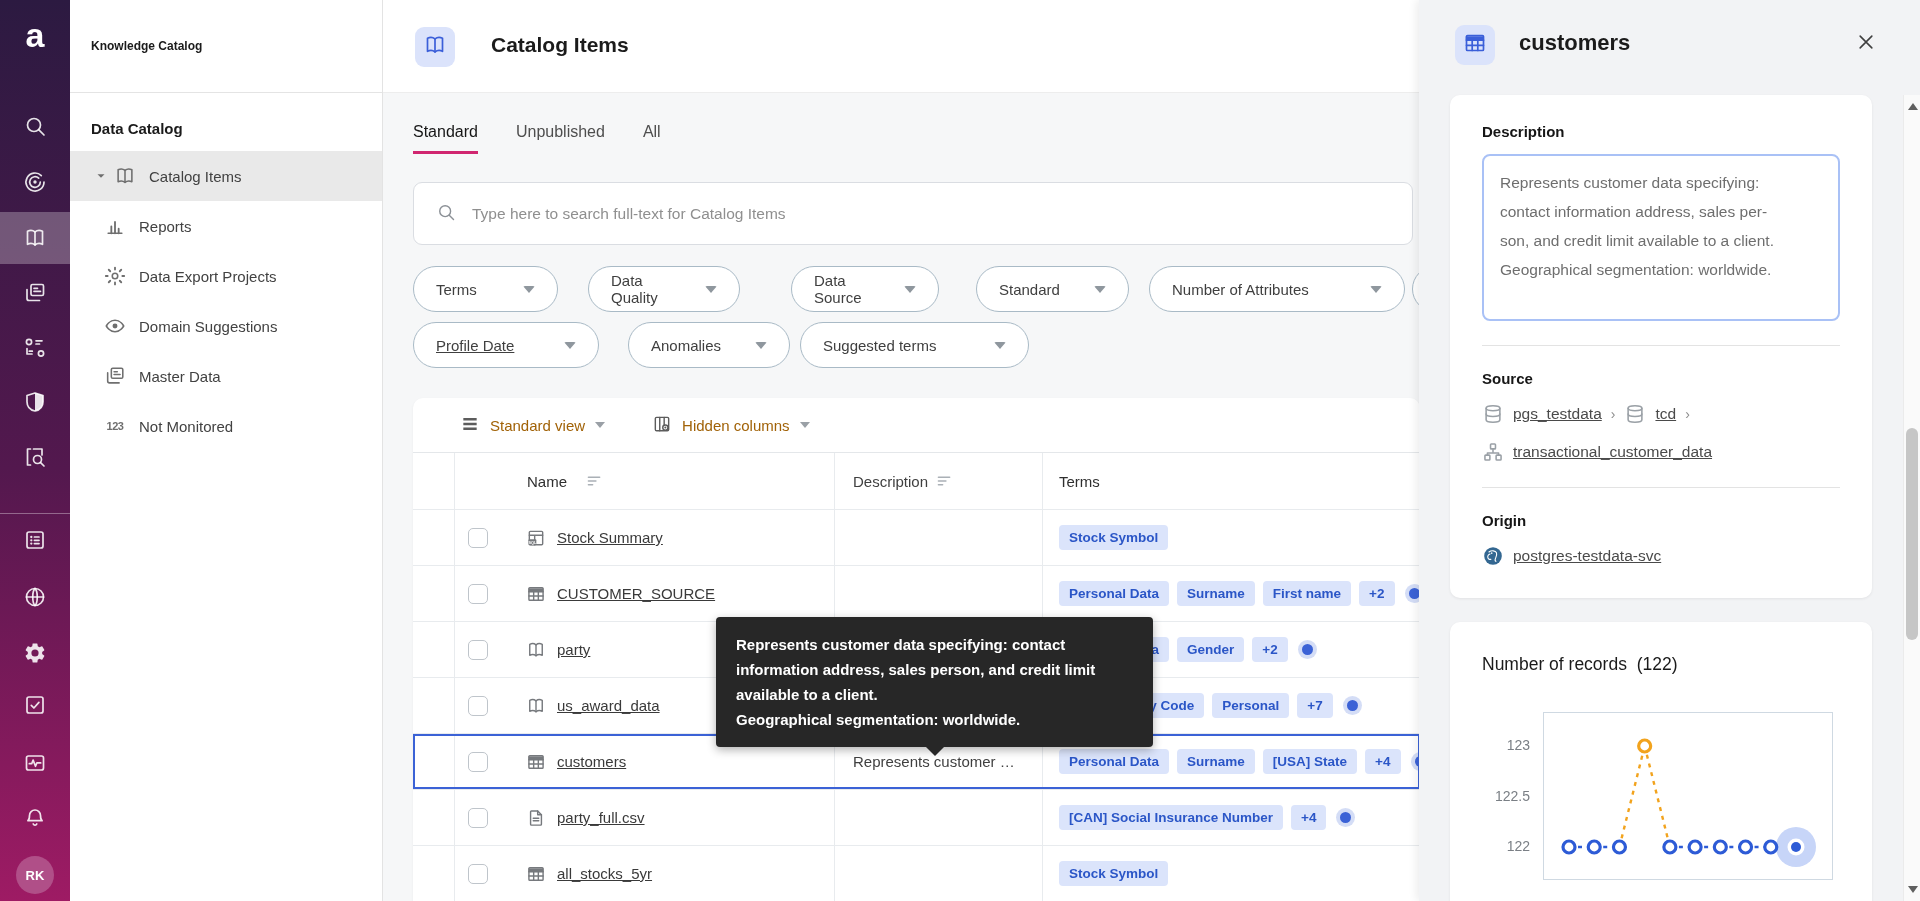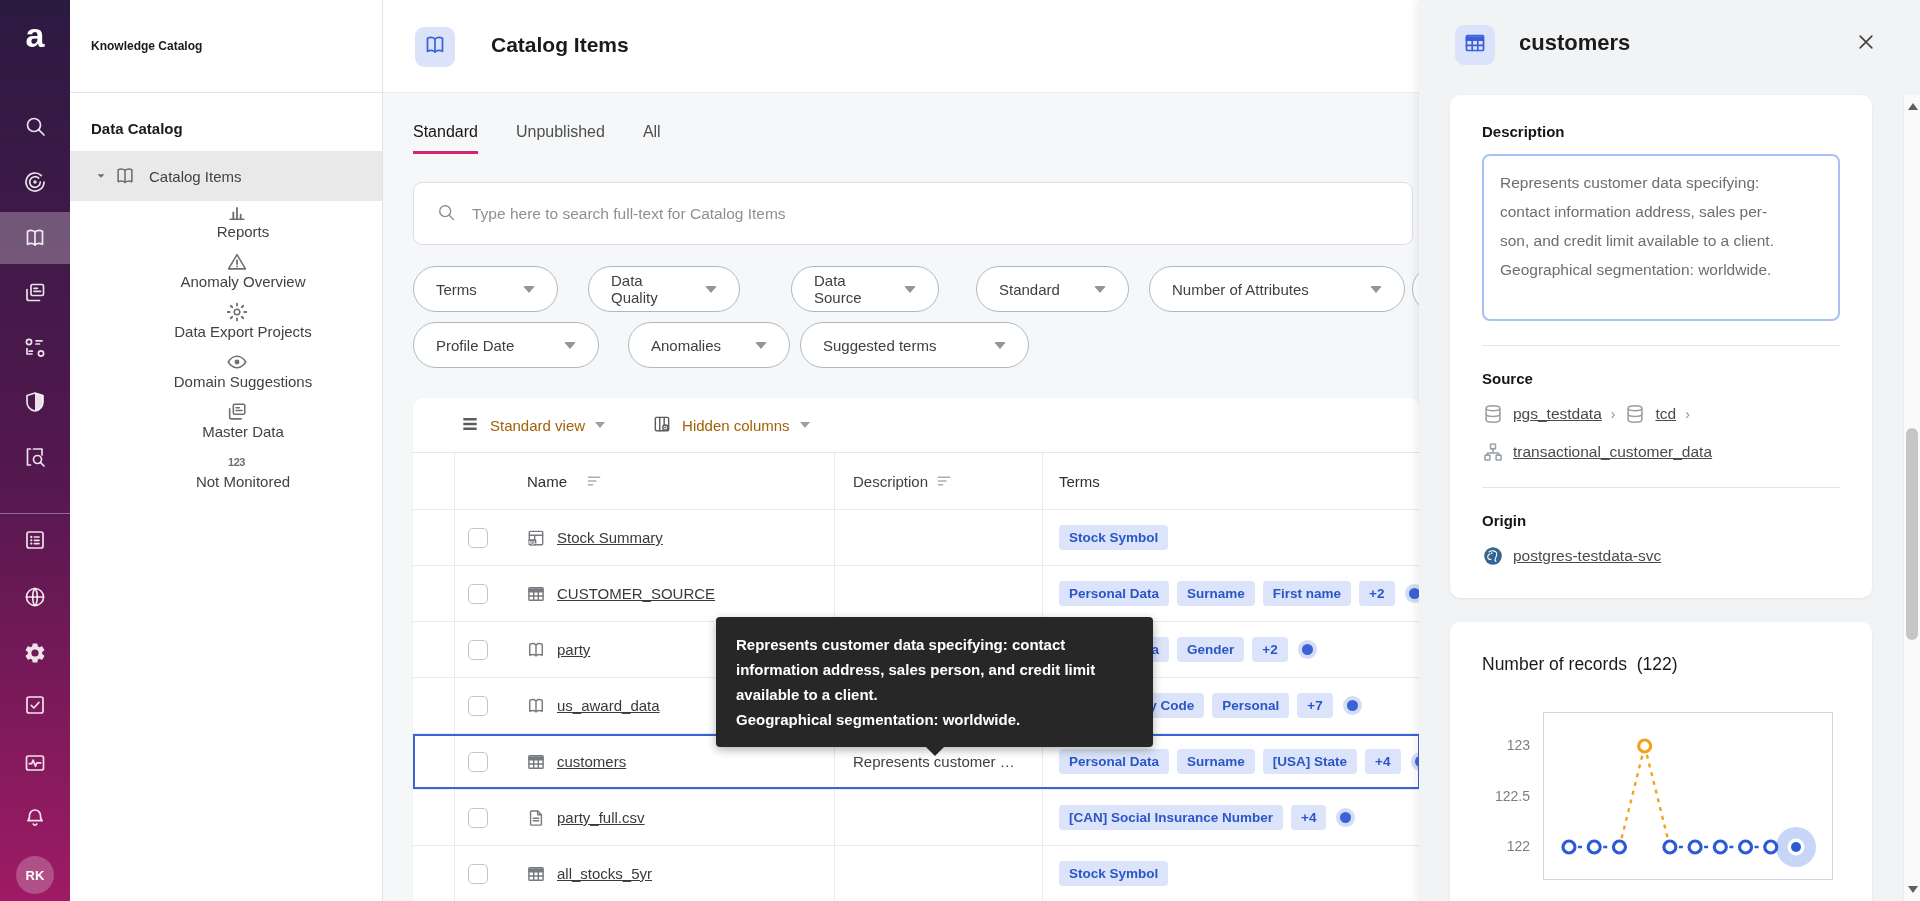--- a/index.html
+++ b/index.html
@@ -24,21 +24,21 @@
          border-right:1px solid #e3e3e3; z-index:20; }
   .nav-title { height:93px; display:flex; align-items:center; padding-left:21px;
                font-size:12px; font-weight:bold; color:#1b1b1b; border-bottom:1px solid #e4e4e4; }
   .nav-section { margin:27px 0 14px 21px; font-size:15px; font-weight:bold; color:#1b1b1b; }
   .nav-item { height:50px; display:flex; align-items:center; font-size:15px; color:#424242; cursor:pointer; }
   .nav-item.sel { background:#e9e9e9; }
   .nav-item .chev { width:26px; display:flex; justify-content:center; color:#6f6f6f; }
   .nav-item .nic { width:22px; height:22px; color:#6f6f6f; margin-right:13px; flex:0 0 auto; }
   .nav-item .nic svg { width:22px; height:22px; display:block; }
   .nav-item.lvl0 { padding-left:18px; }
-  .nav-item.lvl1 { padding-left:34px;flex-direction:column; }
+  .nav-item.lvl1 { padding-left:34px; }
   .num123 { font-size:11px; font-weight:bold; color:#6f6f6f; letter-spacing:-.5px;
             display:flex; align-items:center; justify-content:center; width:22px; height:22px; }
 
   
   #content { position:absolute; left:383px; top:0; width:1037px; height:901px; overflow:hidden; }
   .c-header { height:93px; background:#fff; border-bottom:1px solid #ededed; position:relative; }
   .c-tile { position:absolute; left:32px; top:27px; width:40px; height:40px; border-radius:9px;
             background:#dbe3fb; color:#3b5fd9; display:flex; align-items:center; justify-content:center; }
   .c-tile svg { width:24px; height:24px; }
   .c-title { position:absolute; left:108px; top:33px; font-size:21px; font-weight:bold; color:#1b1b1b; }
@@ -254,29 +254,20 @@
           <svg viewBox="0 0 24 24" fill="none" stroke="currentColor" stroke-width="1.7" stroke-linecap="round" stroke-linejoin="round">
             <path d="M4.5 20h15"></path>
             <path d="M8 20v-7.5M12 20V7.5M16 20v-5" stroke-width="2"></path>
           </svg>
         </span>
         <span>Reports</span>
       </div>
       <div class="nav-item lvl1">
         <span class="nic">
           <svg viewBox="0 0 24 24" fill="none" stroke="currentColor" stroke-width="1.7" stroke-linecap="round" stroke-linejoin="round">
-            <path d="M12 4 2.8 19.5h18.4z"></path>
-            <path d="M12 10.2v4M12 16.8v.2" stroke-width="2"></path>
-          </svg>
-        </span>
-        <span>Anomaly Overview</span>
-      </div>
-      <div class="nav-item lvl1">
-        <span class="nic">
-          <svg viewBox="0 0 24 24" fill="none" stroke="currentColor" stroke-width="1.7" stroke-linecap="round" stroke-linejoin="round">
             <circle cx="12" cy="12" r="3"></circle>
             <path d="M12 2.8V5M12 19v2.2M4 12H2M22 12h-2M5.2 5.2l1.6 1.6M17.2 17.2l1.6 1.6M5.2 18.8l1.6-1.6M17.2 6.8l1.6-1.6" stroke-width="2"></path>
           </svg>
         </span>
         <span>Data Export Projects</span>
       </div>
       <div class="nav-item lvl1">
         <span class="nic">
           <svg viewBox="0 0 24 24" fill="none" stroke="currentColor" stroke-width="1.7" stroke-linecap="round" stroke-linejoin="round">
             <path d="M2.5 12S6 5.8 12 5.8 21.5 12 21.5 12 18 18.2 12 18.2 2.5 12 2.5 12z"></path>
@@ -340,21 +331,21 @@
         <span class="caret"></span>
       </div>
       <div class="pill" style="left: 593px; width: 153px; top: 266px;">
         <span>Standard</span>
         <span class="caret"></span>
       </div>
       <div class="pill" style="left: 766px; width: 256px; top: 266px;">
         <span>Number of Attributes</span>
         <span class="caret"></span>
       </div>
-      <div class="pill" style="left: 30px; width: 186px; top: 322px;">
+      <div class="pill" style="left: 30px; width: 186px; top: 322px; text-decoration: underline;">
         <span>Profile Date</span>
         <span class="caret"></span>
       </div>
       <div class="pill" style="left: 245px; width: 162px; top: 322px;">
         <span>Anomalies</span>
         <span class="caret"></span>
       </div>
       <div class="pill" style="left: 417px; width: 229px; top: 322px;">
         <span>Suggested terms</span>
         <span class="caret"></span>

